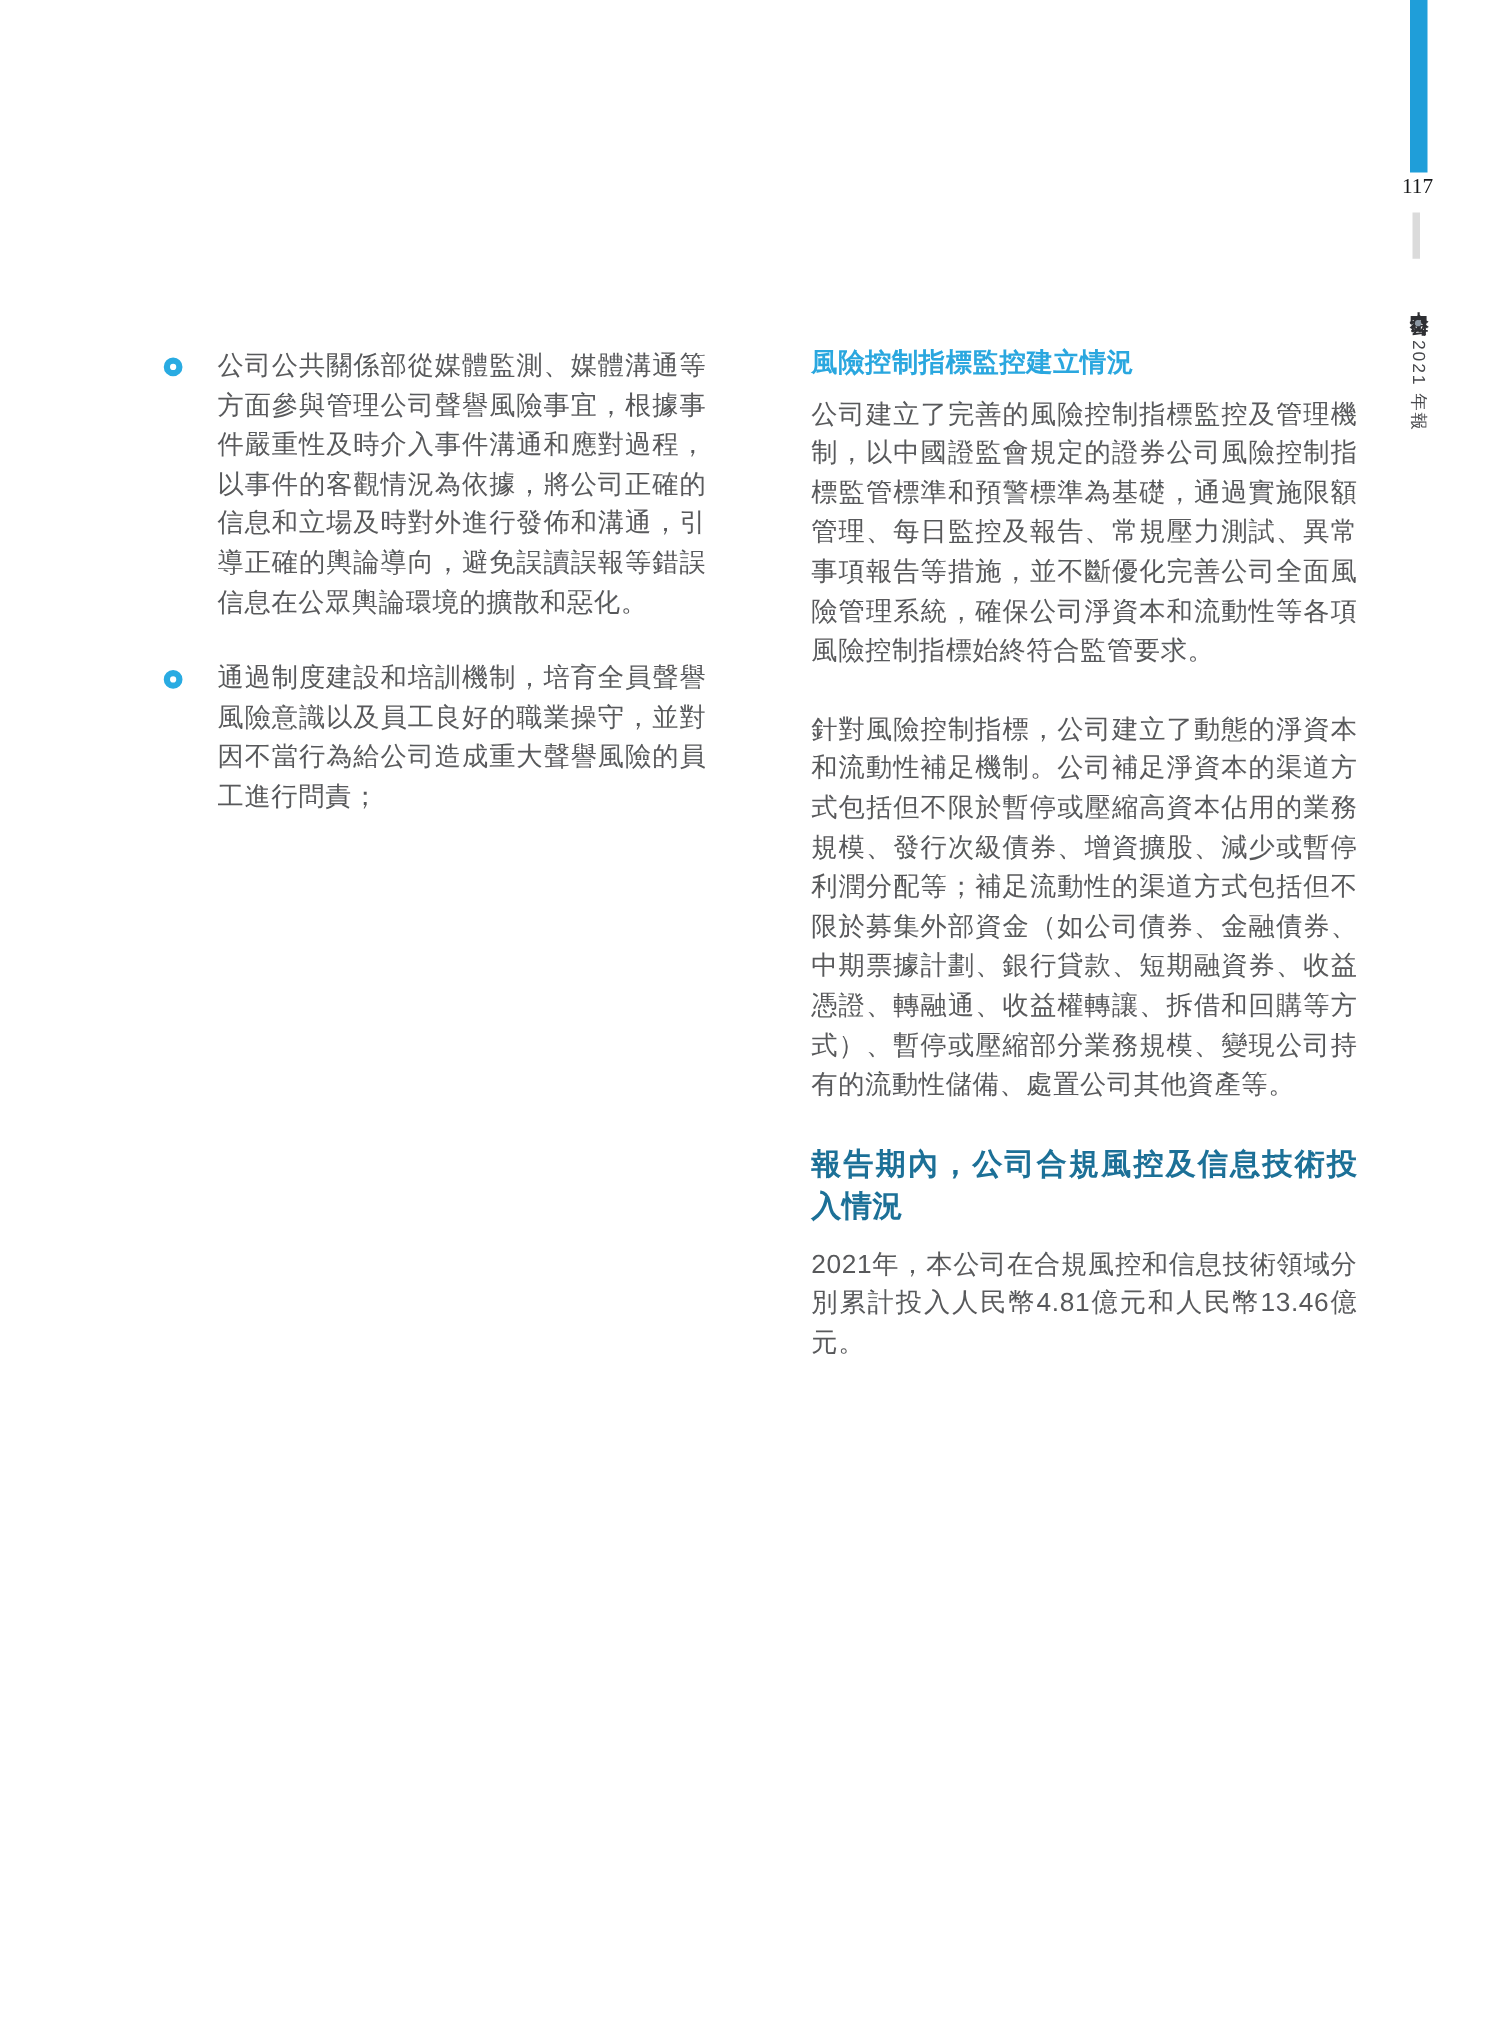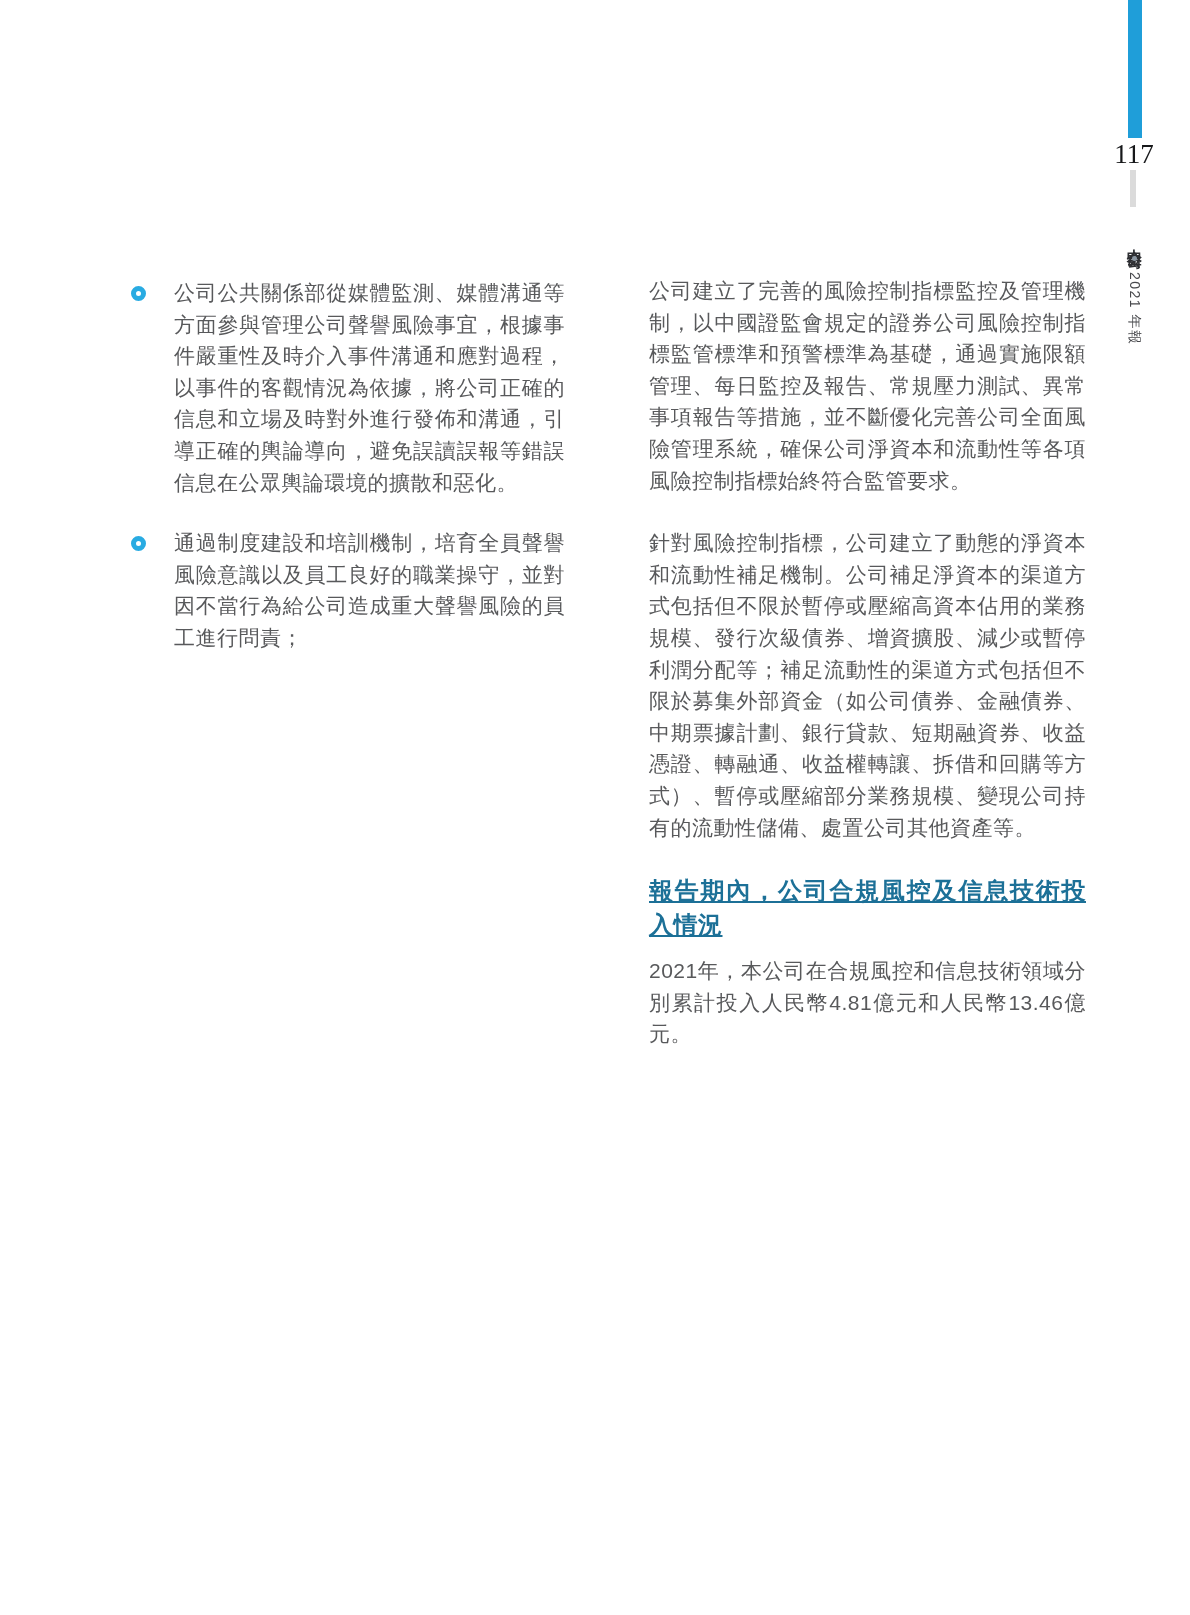--- a/index.html
+++ b/index.html
@@ -19,21 +19,21 @@
 
   
   .accent-bar {
     position: absolute; left: 1128px; top: 0; width: 14px; height: 138px;
     background: var(--accent-bar);
   }
   .page-number {
     position: absolute; left: 1112px; top: 139px; width: 44px;
     text-align: center;
     font-family: "Liberation Serif", serif;
-    font-size: 27px; color: #17181A;
+    font-size: 17px; color: #17181A;
   }
   .page-number-rule {
     position: absolute; left: 1130px; top: 170px; width: 6px; height: 37px;
     background: #DBDBDB;
   }
   .side-caption {
     position: absolute; left: 1119px; top: 237px; width: 30px;
     display: flex; flex-direction: column; align-items: center;
   }
   .side-company {
@@ -68,21 +68,21 @@
     text-align: justify;
   }
   .body-par { margin: 0 0 31px 0; }
 
   .sec-heading {
     margin: 0 0 8px 0;
     font-size: 24px; line-height: 34px; letter-spacing: 0.5px;
     font-weight: bold; color: var(--heading);
     text-align: justify;
   }
-  .sec-heading.mb-lg { margin-bottom: 13px; text-decoration: underline; }
+  .sec-heading.mb-lg { margin-bottom: 13px; }
   .sub-heading {
     margin: 0 0 9px 0;
     font-size: 21px; line-height: 31.6px; letter-spacing: 0.5px;
     font-weight: bold; color: var(--subheading);
   }
 </style>
 </head>
 <body>
 
 <div class="page" style="--accent-bar: #1F9ED9; --bullet-ring: #29ABE2; --heading: #1C7097; --subheading: #2AA7DF; --body-text: #58595B;">
@@ -103,19 +103,20 @@
       <span class="bullet-ring"></span>
       <p class="bullet-text">公司公共關係部從媒體監測、媒體溝通等方面參與管理公司聲譽風險事宜，根據事件嚴重性及時介入事件溝通和應對過程，以事件的客觀情況為依據，將公司正確的信息和立場及時對外進行發佈和溝通，引導正確的輿論導向，避免誤讀誤報等錯誤信息在公眾輿論環境的擴散和惡化。</p>
     </div>
     <div class="bullet-item">
       <span class="bullet-ring"></span>
       <p class="bullet-text">通過制度建設和培訓機制，培育全員聲譽風險意識以及員工良好的職業操守，並對因不當行為給公司造成重大聲譽風險的員工進行問責；</p>
     </div>
   </div>
 
   <div class="col-right">
+    <h2 class="sub-heading">風險控制指標監控建立情況</h2>
     <p class="body-par">公司建立了完善的風險控制指標監控及管理機制，以中國證監會規定的證券公司風險控制指標監管標準和預警標準為基礎，通過實施限額管理、每日監控及報告、常規壓力測試、異常事項報告等措施，並不斷優化完善公司全面風險管理系統，確保公司淨資本和流動性等各項風險控制指標始終符合監管要求。</p>
     <p class="body-par">針對風險控制指標，公司建立了動態的淨資本和流動性補足機制。公司補足淨資本的渠道方式包括但不限於暫停或壓縮高資本佔用的業務規模、發行次級債券、增資擴股、減少或暫停利潤分配等；補足流動性的渠道方式包括但不限於募集外部資金（如公司債券、金融債券、中期票據計劃、銀行貸款、短期融資券、收益憑證、轉融通、收益權轉讓、拆借和回購等方式）、暫停或壓縮部分業務規模、變現公司持有的流動性儲備、處置公司其他資產等。</p>
     <h1 class="sec-heading mb-lg">報告期內，公司合規風控及信息技術投入情況</h1>
     <p class="body-par">2021年，本公司在合規風控和信息技術領域分別累計投入人民幣4.81億元和人民幣13.46億元。</p>
   </div>
 
 </div>
 
 </body></html>

